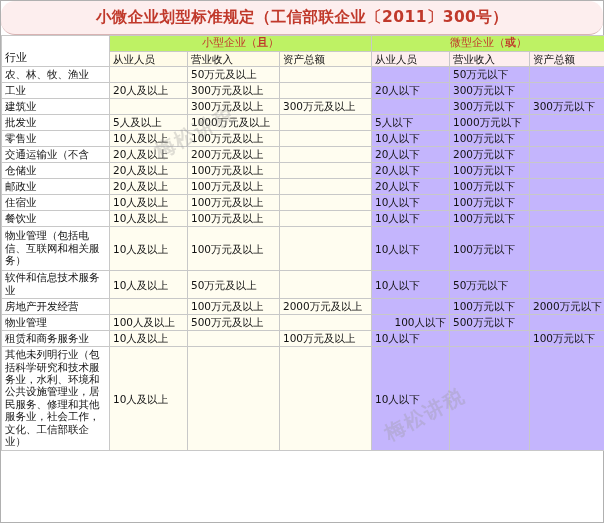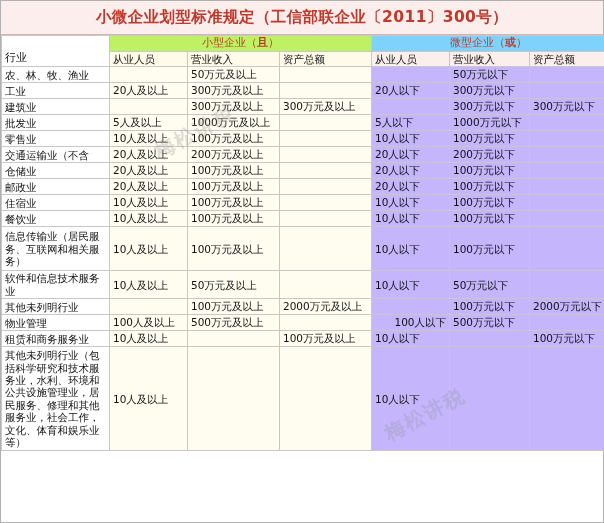--- a/index.html
+++ b/index.html
@@ -13,20 +13,21 @@
   .sheet{position:relative;width:604px;height:523px;box-sizing:border-box;border:1px solid #b0b0b0;}
   .title{
     height:33px;
     background:#fdeeee;
     border-bottom:1px solid #d9b3b3;
     display:flex;align-items:center;justify-content:center;
     color:#c0392b;
     font-size:15.5px;
     font-weight:bold;
     letter-spacing:0.4px;
+    border-radius:14px;
   }
   table{
     border-collapse:collapse;
     width:604px;
     table-layout:fixed;
     font-size:10.5px;
     color:#111;
   }
   td,th{
     border:1px solid #c8c8c8;
@@ -36,35 +37,35 @@
     font-weight:normal;
     text-align:left;
   }
   .grp-small{
     background:#bef264;
     text-align:center;
     color:#c0392b;
     font-size:11px;
   }
   .grp-micro{
-    background:#7dd3fc;
+    background:#bef264;
     text-align:center;
     color:#c0392b;
     font-size:11px;
   }
   .grp-small b,.grp-micro b{color:#c0392b;}
   .hdr-ind{
     background:#ffffff;
     text-align:left;
     vertical-align:bottom;
     font-size:11px;
   }
   .sub-small{background:#fffbe8;text-align:left;font-size:10.5px;}
   .sub-micro{background:#fdeeee;text-align:left;font-size:10.5px;}
-  .c-ind{background:#ffffff;}
+  .c-ind{background:#ffffff;font-family:Liberation Serif, serif;}
   .c-s{background:#fffdf0;}
   .c-m{background:#c4b5fd;}
   .wm{
     position:absolute;
     color:rgba(150,150,150,0.30);
     font-size:20px;
     font-weight:bold;
     transform:rotate(-28deg);
     pointer-events:none;
     white-space:nowrap;
@@ -194,39 +195,39 @@
         <tr style="height: 16px;">
           <td class="c-ind">餐饮业</td>
           <td class="c-s nowrapcell" style="vertical-align: top;">10人及以上</td>
           <td class="c-s nowrapcell" style="vertical-align: top;">100万元及以上</td>
           <td class="c-s nowrapcell" style="vertical-align: top;"></td>
           <td class="c-m nowrapcell" style="vertical-align: top;">10人以下</td>
           <td class="c-m nowrapcell" style="vertical-align: top;">100万元以下</td>
           <td class="c-m nowrapcell" style="vertical-align: top;"></td>
         </tr>
         <tr style="height: 44px;">
-          <td class="c-ind">信息传输业（居民服务、互联网和相关服务）</td>
+          <td class="c-ind">物业管理（包括电信、互联网和相关服务）</td>
           <td class="c-s nowrapcell" style="vertical-align: middle;">10人及以上</td>
           <td class="c-s nowrapcell" style="vertical-align: middle;">100万元及以上</td>
           <td class="c-s nowrapcell" style="vertical-align: middle;"></td>
           <td class="c-m nowrapcell" style="vertical-align: middle;">10人以下</td>
           <td class="c-m nowrapcell" style="vertical-align: middle;">100万元以下</td>
           <td class="c-m nowrapcell" style="vertical-align: middle;"></td>
         </tr>
         <tr style="height: 28px;">
           <td class="c-ind">软件和信息技术服务业</td>
           <td class="c-s nowrapcell" style="vertical-align: middle;">10人及以上</td>
           <td class="c-s nowrapcell" style="vertical-align: middle;">50万元及以上</td>
           <td class="c-s nowrapcell" style="vertical-align: middle;"></td>
           <td class="c-m nowrapcell" style="vertical-align: middle;">10人以下</td>
           <td class="c-m nowrapcell" style="vertical-align: middle;">50万元以下</td>
           <td class="c-m nowrapcell" style="vertical-align: middle;"></td>
         </tr>
         <tr style="height: 16px;">
-          <td class="c-ind">其他未列明行业</td>
+          <td class="c-ind">房地产开发经营</td>
           <td class="c-s nowrapcell" style="vertical-align: top;"></td>
           <td class="c-s nowrapcell" style="vertical-align: top;">100万元及以上</td>
           <td class="c-s nowrapcell" style="vertical-align: top;">2000万元及以上</td>
           <td class="c-m nowrapcell" style="vertical-align: top;"></td>
           <td class="c-m nowrapcell" style="vertical-align: top;">100万元以下</td>
           <td class="c-m nowrapcell" style="vertical-align: top; margin-left: 13px;">2000万元以下</td>
         </tr>
         <tr style="height: 16px;">
           <td class="c-ind">物业管理</td>
           <td class="c-s nowrapcell" style="vertical-align: top; margin-top: 12px;">100人及以上</td>
@@ -239,21 +240,21 @@
         <tr style="height: 16px;">
           <td class="c-ind">租赁和商务服务业</td>
           <td class="c-s nowrapcell" style="vertical-align: top;">10人及以上</td>
           <td class="c-s nowrapcell" style="vertical-align: top;"></td>
           <td class="c-s nowrapcell" style="vertical-align: top;">100万元及以上</td>
           <td class="c-m nowrapcell" style="vertical-align: top;">10人以下</td>
           <td class="c-m nowrapcell" style="vertical-align: top;"></td>
           <td class="c-m nowrapcell" style="vertical-align: top;">100万元以下</td>
         </tr>
         <tr style="height: 104px;">
-          <td class="c-ind">其他未列明行业（包括科学研究和技术服务业，水利、环境和公共设施管理业，居民服务、修理和其他服务业，社会工作，文化、体育和娱乐业等）</td>
+          <td class="c-ind">其他未列明行业（包括科学研究和技术服务业，水利、环境和公共设施管理业，居民服务、修理和其他服务业，社会工作，文化、工信部联企业）</td>
           <td class="c-s nowrapcell" style="vertical-align: middle;">10人及以上</td>
           <td class="c-s nowrapcell" style="vertical-align: middle;"></td>
           <td class="c-s nowrapcell" style="vertical-align: middle;"></td>
           <td class="c-m nowrapcell" style="vertical-align: middle;">10人以下</td>
           <td class="c-m nowrapcell" style="vertical-align: middle;"></td>
           <td class="c-m nowrapcell" style="vertical-align: middle;"></td>
         </tr>
       </tbody>
   </table>
 </div>

